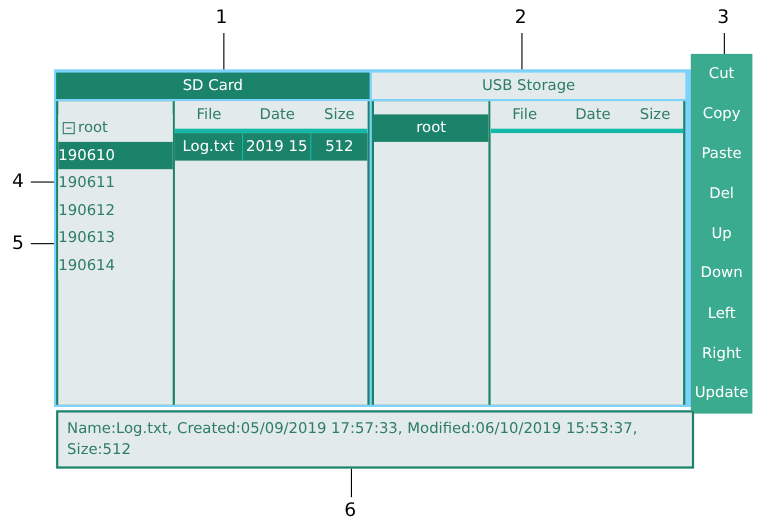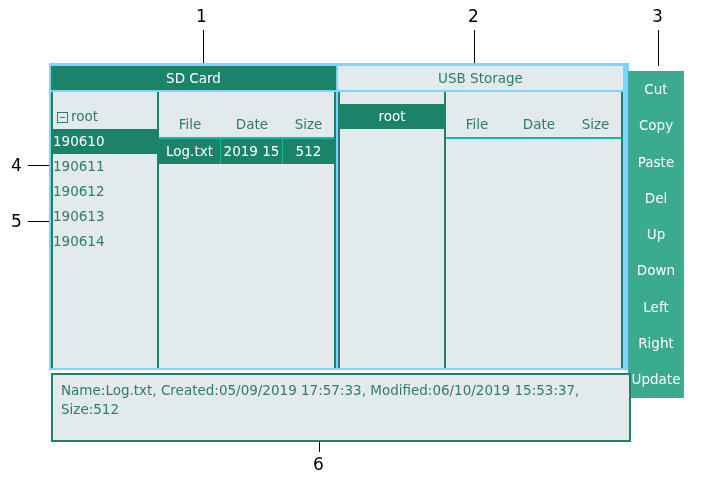--- a/index.html
+++ b/index.html
@@ -146,22 +146,21 @@
     top: 0;
     left: 108px;
     width: 175px;
     height: 276px;
     background: #e3eaeb;
   }
   .list-header {
     display: flex;
     height: 25px;
     background: #e3eaeb;
-    border-bottom: 2px solid #14b8a6;
-    margin-top: 20px;
+    border-bottom: 4px solid #14b8a6;
   }
   .list-header .hcell {
     line-height: 25px;
     text-align: center;
     font-size: 13.5px;
     color: #2e7d66;
   }
   .list-body { position: relative; }
   .list-row {
     display: flex;
@@ -183,41 +182,41 @@
   }
   .list-row.selected .cell:last-child { border-right: none; }
   .c-file { width: 62px; }
   .c-date { width: 62px; }
   .c-size { width: 51px; }
 
   
   #button-column {
     position: absolute;
     left: 628px;
-    top: 71px;
+    top: 49px;
     width: 56px;
     height: 327px;
     background: #3aab8e;
   }
   .side-button {
     height: 36.3px;
     line-height: 36.3px;
     text-align: center;
     color: #ffffff;
     font-size: 13.5px;
     cursor: pointer;
   }
 
   
   #status-bar {
     position: absolute;
     left: 51px;
     top: 373px;
     width: 580px;
-    height: 69px;
+    height: 53px;
     background: #e3eaeb;
     border: 2px solid #1b8369;
     box-sizing: border-box;
     color: #2e7d66;
     font-size: 13.5px;
     padding: 6px 8px;
     line-height: 19px;
   }
 </style>
 </head>

